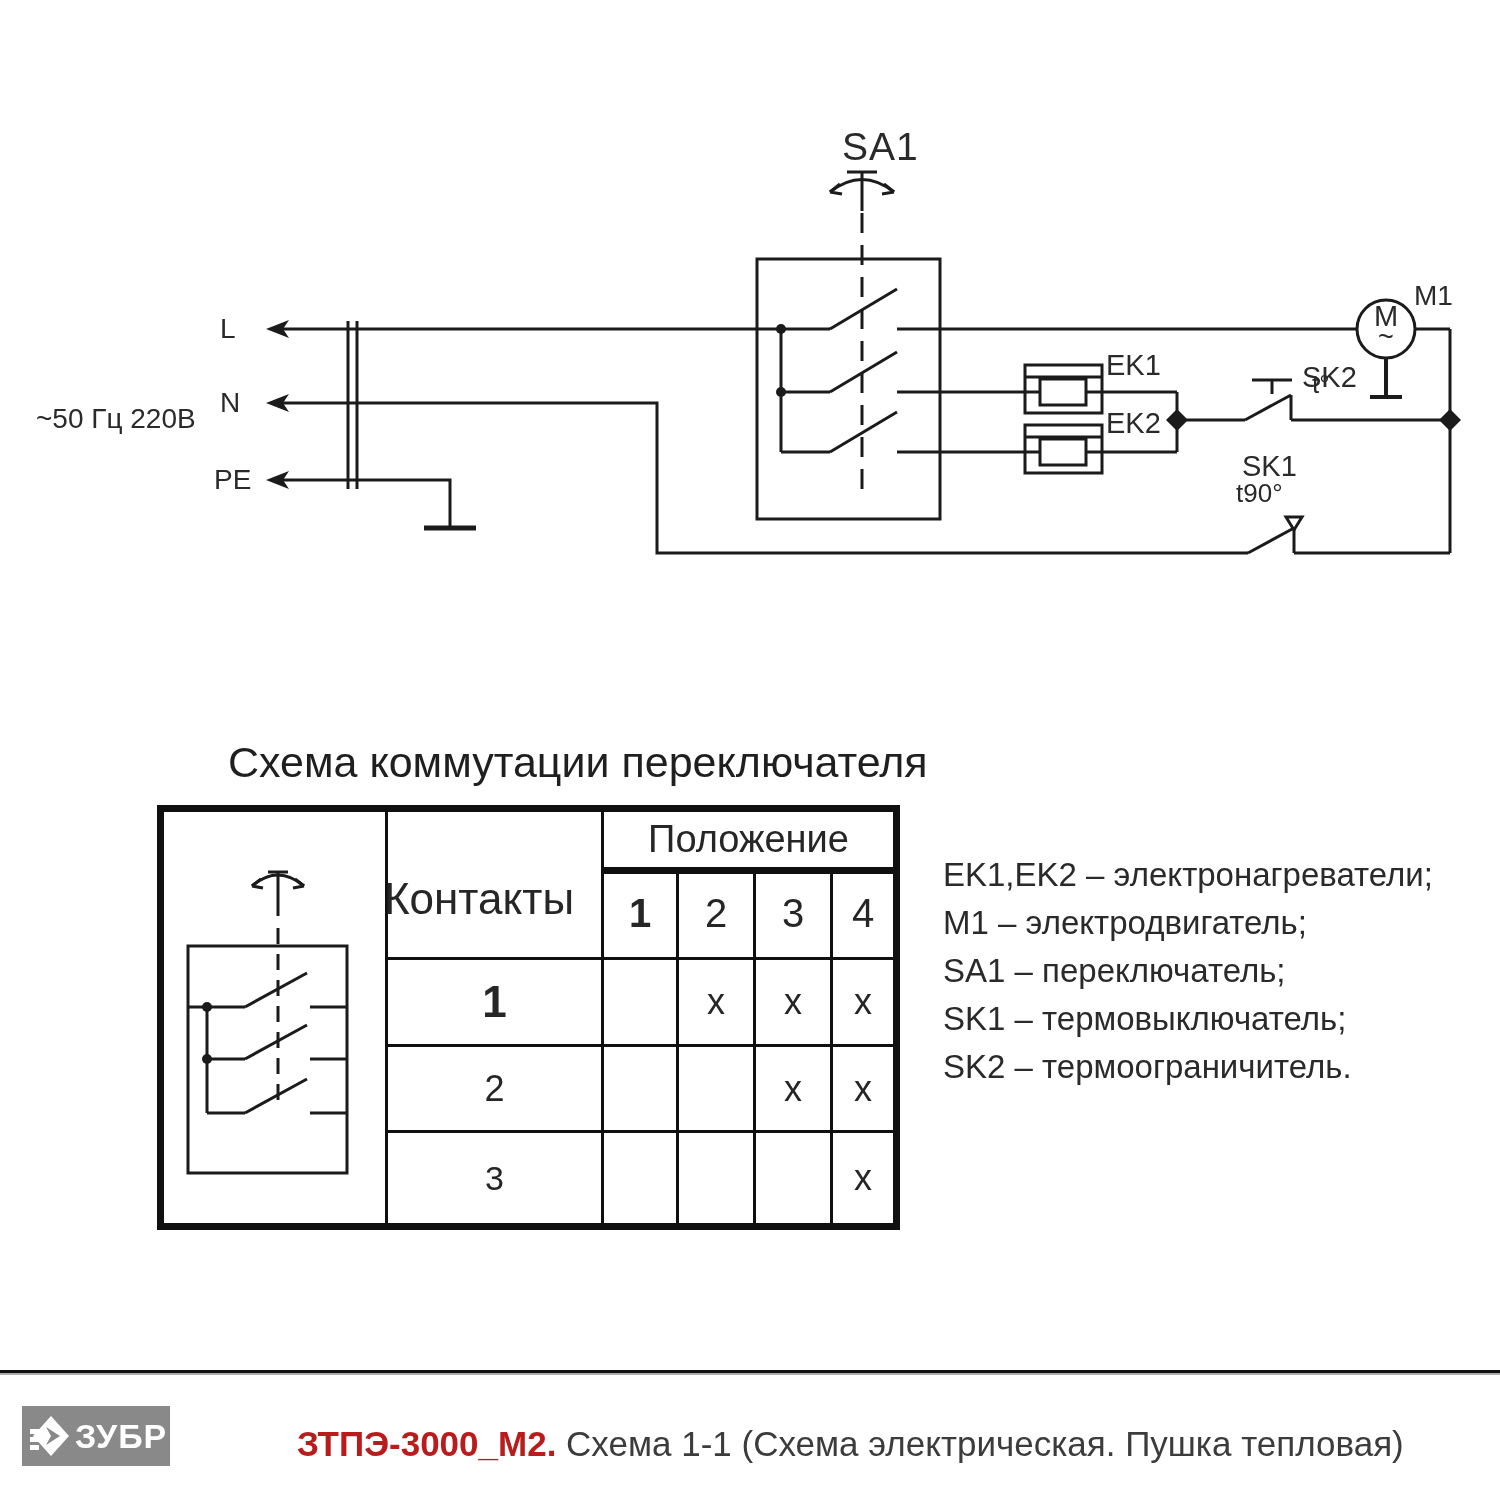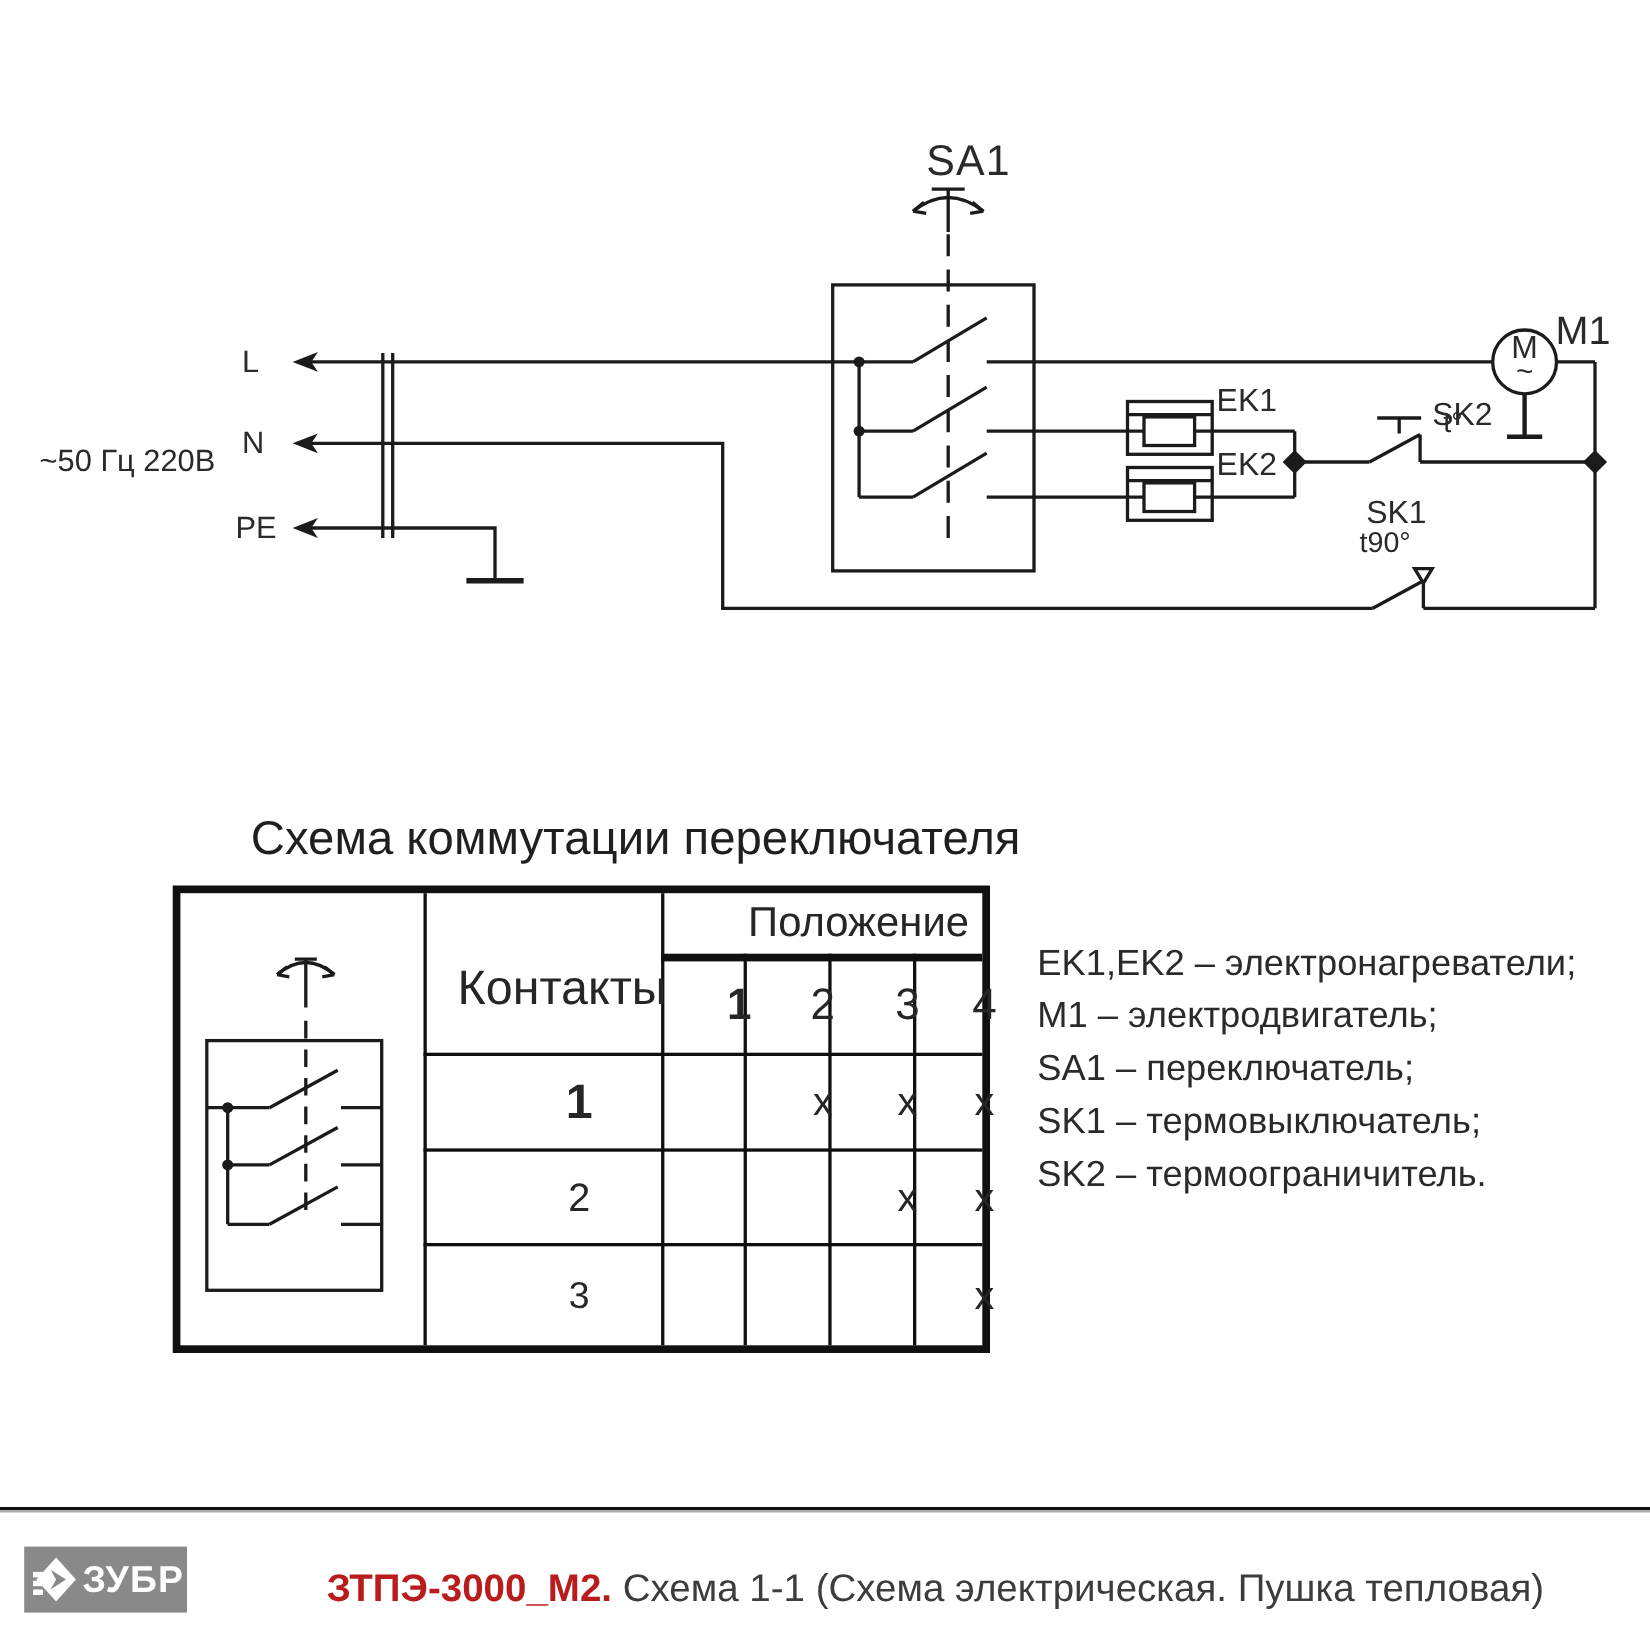--- a/index.html
+++ b/index.html
@@ -9,21 +9,21 @@
   }
   svg.canvas{position:absolute;left:0;top:0;z-index:0;}
   .lbl{position:absolute;z-index:1;color:#2a2a2a;white-space:nowrap;line-height:1.1;}
   .tech{letter-spacing:1px;}
   
   .ctable{
     position:absolute;left:157px;top:805px;width:743px;height:425px;
     border:7px solid #101010;box-sizing:border-box;z-index:1;background:transparent;
   }
   .ctable .vline,.ctable .hline{position:absolute;background:#101010;}
-  .cell{position:absolute;display:flex;align-items:center;justify-content:center;color:#262626;padding-left:32px;}
+  .cell{position:absolute;display:flex;align-items:center;justify-content:center;color:#262626;}
   .heading{position:absolute;z-index:1;color:#1f1f1f;}
   .legend{position:absolute;z-index:1;color:#2a2a2a;margin-top:29px;}
   .legend div{height:48px;line-height:48px;font-size:33px;white-space:nowrap;}
   
   .sep1{position:absolute;left:0;top:1370px;width:1500px;height:3px;background:#101010;z-index:1;}
   .sep2{position:absolute;left:0;top:1373px;width:1500px;height:2px;background:#ababab;z-index:1;}
   .logo{
     position:absolute;left:22px;top:1406px;width:148px;height:60px;background:#898989;
     display:flex;align-items:center;padding-left:8px;box-sizing:border-box;gap:5px;z-index:1;
   }
@@ -117,21 +117,21 @@
       <path d="M245,1007 L307,973 M245,1059 L307,1025 M245,1113 L307,1079"></path>
       <path d="M310,1007 H347 M310,1059 H347 M310,1113 H347"></path>
     </g>
   </svg>
 
   <div class="lbl" style="left:36px;top:364px;font-size:28px;margin-top:40px;">~50 Гц 220В</div>
   <div class="lbl" style="left:220px;top:314px;font-size:28px;">L</div>
   <div class="lbl" style="left:220px;top:388px;font-size:28px;">N</div>
   <div class="lbl" style="left:214px;top:465px;font-size:28px;">PE</div>
   <div class="lbl tech" style="left:842px;top:126px;font-size:39px;">SA1</div>
-  <div class="lbl" style="left:1414px;top:281px;font-size:36px;">M1</div>
+  <div class="lbl" style="left:1414px;top:281px;font-size:28px;">M1</div>
   <div class="lbl" style="left:1372px;top:301px;font-size:29px;width:28px;text-align:center;">M</div>
   <div class="lbl" style="left:1372px;top:323px;font-size:27px;width:28px;text-align:center;">~</div>
   <div class="lbl" style="left:1106px;top:350px;font-size:29px;">EK1</div>
   <div class="lbl" style="left:1106px;top:408px;font-size:29px;">EK2</div>
   <div class="lbl" style="left:1302px;top:362px;font-size:29px;">SK2</div>
   <div class="lbl" style="left:1312px;top:370px;font-size:26px;">t°</div>
   <div class="lbl" style="left:1242px;top:451px;font-size:29px;">SK1</div>
   <div class="lbl" style="left:1236px;top:479px;font-size:26px;">t90°</div>
 
   <div class="heading" style="left:228px;top:738px;font-size:43px;">Схема коммутации переключателя</div>

